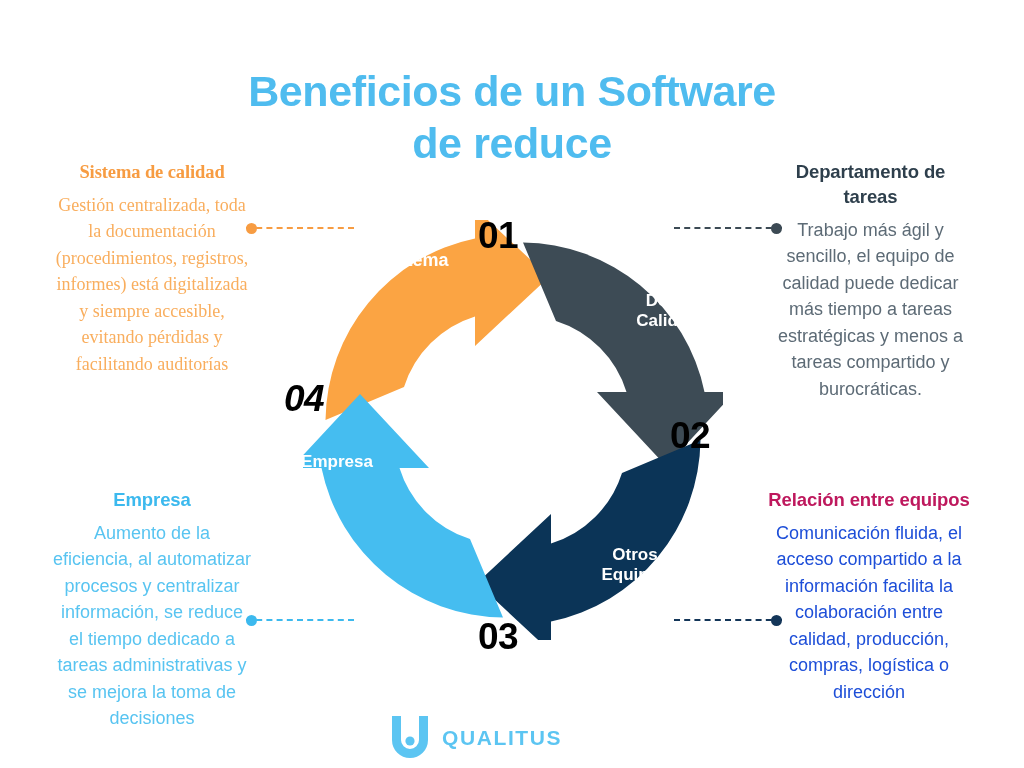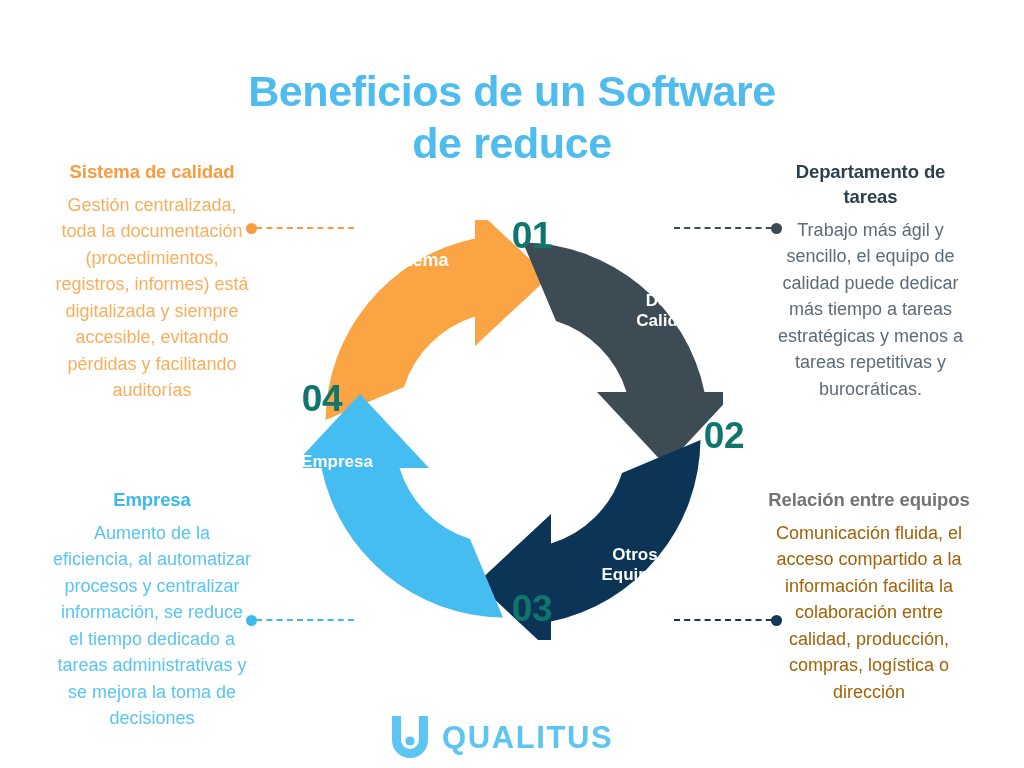--- a/index.html
+++ b/index.html
@@ -55,31 +55,31 @@
     font-size: 18px;
     line-height: 1.47;
     font-weight: normal;
   }
 
   #block-tl { left: 52px;  top: 160px; width: 200px; }
   #block-bl { left: 52px;  top: 488px; width: 200px; }
   #block-tr { left: 768px; top: 160px; width: 205px; }
   #block-br { left: 764px; top: 488px; width: 210px; }
 
-  #block-tl .heading, #block-tl .body { color: #F79C42; }
+  #block-tl .heading, #block-tl .body { color: #F79C42; font-family: Liberation Serif, serif; }
   #block-tl .body { color: #F9AE5E; }
 
   #block-bl .heading { color: #3CB9EE; }
   #block-bl .body    { color: #58C4F1; text-align: center; }
 
   #block-tr .heading { color: #2E3F4C; }
   #block-tr .body    { color: #5D6B76; }
 
-  #block-br .heading { color: #737373; }
-  #block-br .body    { color: #a16207; }
+  #block-br .heading { color: #be185d; }
+  #block-br .body    { color: #1d4ed8; }
 
   
   .connector { position: absolute; height: 14px; }
   .connector .line {
     position: absolute;
     top: 6px;
     height: 0;
     border-top: 2.5px dashed currentColor;
     width: 100%;
   }
@@ -113,51 +113,51 @@
   .wlabel {
     position: absolute;
     color: #ffffff;
     font-weight: bold;
     text-align: center;
     white-space: pre-line;
     line-height: 1.16;
   }
   .wnum {
     position: absolute;
-    color: #0f766e;
-    font-weight: bold;
-    text-align: right;
+    color: #000000;
+    font-weight: bold;
+    text-align: left;
     font-size: 37px;
     letter-spacing: -0.5px;
   }
 
   #num-01   { left: 478px; top: 215px; width: 74px; }
   #num-02   { left: 670px; top: 415px; width: 74px; }
-  #num-03   { left: 478px; top: 588px; width: 74px; }
-  #num-04   { left: 268px; top: 378px; width: 74px; }
+  #num-03   { left: 478px; top: 616px; width: 74px; }
+  #num-04   { left: 284px; top: 378px; width: 74px; font-style: italic; }
 
   #lbl-01 { left: 344px; top: 250px; width: 140px; font-size: 18px; }
   #lbl-02 { left: 602px; top: 291px; width: 130px; font-size: 17px; }
   #lbl-03 { left: 570px; top: 545px; width: 130px; font-size: 17px; }
   #lbl-04 { left: 272px; top: 452px; width: 130px; font-size: 17px; }
 
   
   #logo {
     position: absolute;
     left: 388px;
     top: 710px;
     width: 250px;
     height: 54px;
     display: flex;
     align-items: center;
     gap: 10px;
   }
   #logo .mark { width: 44px; height: 46px; flex: none; }
   #logo .wordmark {
-    font-size: 31px;
+    font-size: 21px;
     font-weight: bold;
     letter-spacing: 1.6px;
     color: #5CC5F2;
     line-height: 1;
   }
 </style>
 </head>
 <body>
 
 <div id="infographic">
@@ -184,21 +184,21 @@
     <div class="dot"></div>
   </div>
 
   <div class="block" id="block-tl">
     <div class="heading">Sistema de calidad</div>
     <div class="body">Gestión centralizada, toda la documentación (procedimientos, registros, informes) está digitalizada y siempre accesible, evitando pérdidas y facilitando auditorías</div>
   </div>
 
   <div class="block" id="block-tr">
     <div class="heading">Departamento de tareas</div>
-    <div class="body">Trabajo más ágil y sencillo, el equipo de calidad puede dedicar más tiempo a tareas estratégicas y menos a tareas repetitivas y burocráticas.</div>
+    <div class="body">Trabajo más ágil y sencillo, el equipo de calidad puede dedicar más tiempo a tareas estratégicas y menos a tareas compartido y burocráticas.</div>
   </div>
 
   <div class="block" id="block-bl">
     <div class="heading">Empresa</div>
     <div class="body">Aumento de la eficiencia, al automatizar procesos y centralizar información, se reduce el tiempo dedicado a tareas administrativas y se mejora la toma de decisiones</div>
   </div>
 
   <div class="block" id="block-br">
     <div class="heading">Relación entre equipos</div>
     <div class="body">Comunicación fluida, el acceso compartido a la información facilita la colaboración entre calidad, producción, compras, logística o dirección</div>

